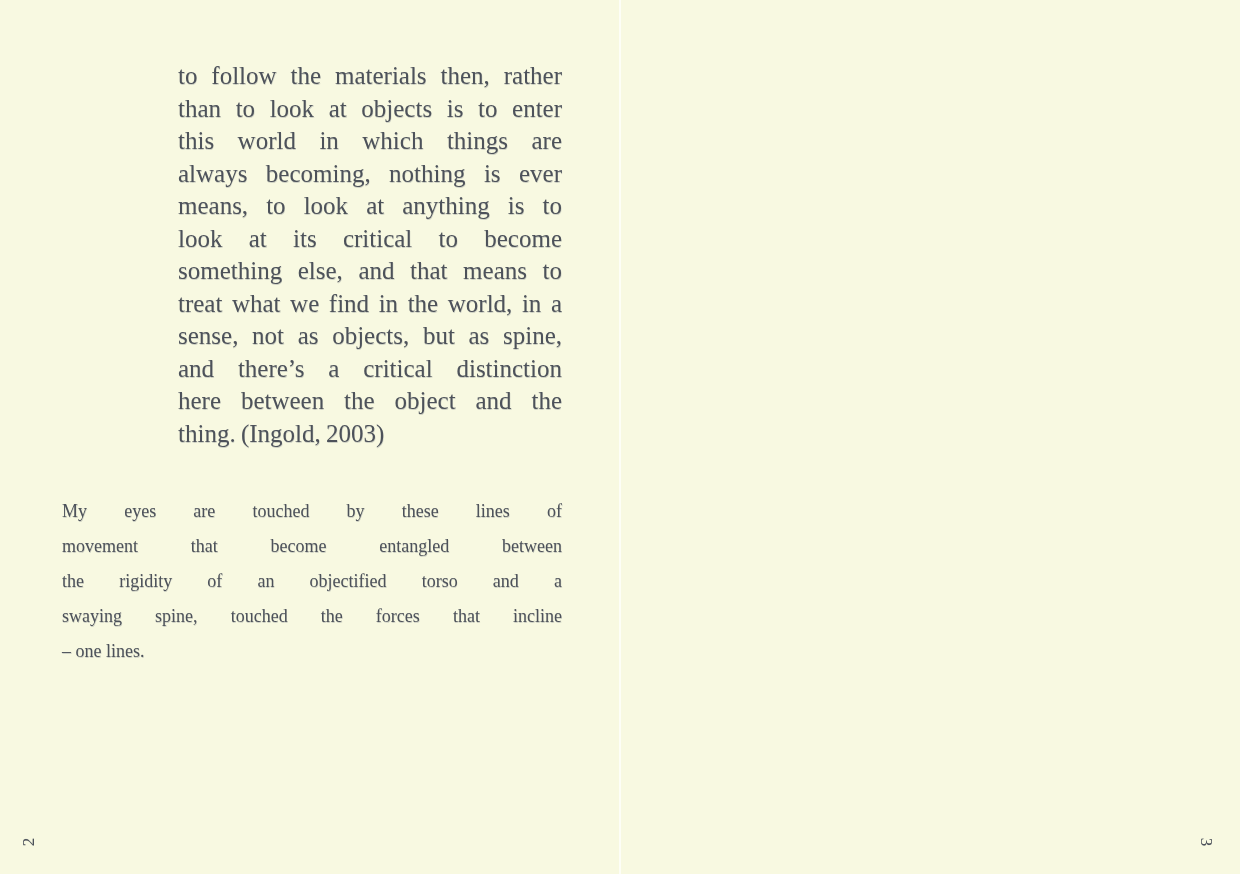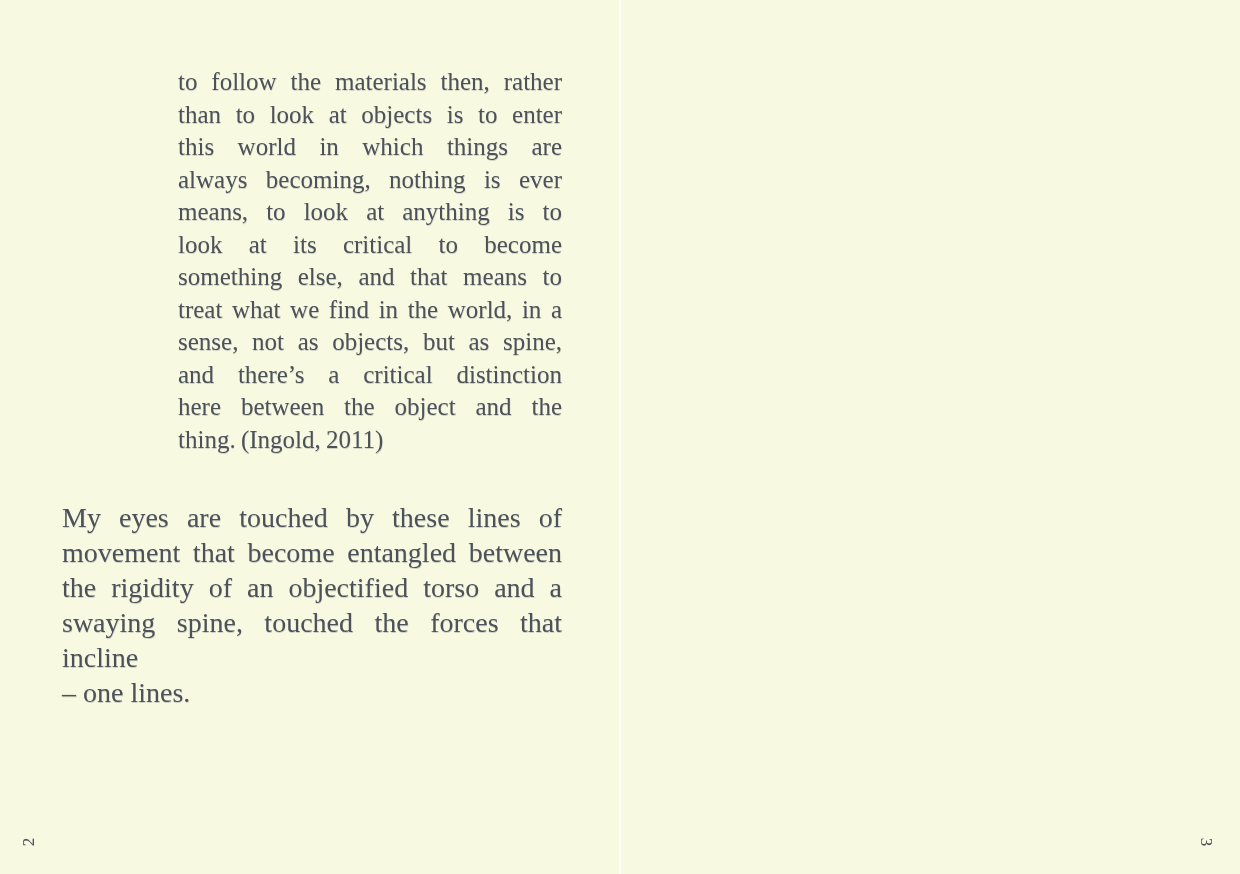--- a/index.html
+++ b/index.html
@@ -14,21 +14,21 @@
     background: #f8f9e1;
     font-family: "Liberation Serif", "DejaVu Serif", serif;
     color: #4d525a;
   }
   .spread {
     position: absolute;
     inset: 0;
   }
   .page {
     position: absolute;
-    top: 16px;
+    top: 10px;
     width: 620px;
     height: 686px;
   }
   #left-page  { left: 0; }
   #right-page { left: 620px; }
   .gutter {
     position: absolute;
     left: 619px;
     top: 0;
     width: 2px;
@@ -42,21 +42,21 @@
   .quote {
     left: 178px;
     width: 384px;
     font-size: 25px;
     word-spacing: -1px;
   }
   .quote .line { line-height: 32.5px; }
   .bodytext {
     left: 62px;
     width: 500px;
-    font-size: 28px;
+    font-size: 18px;
   }
   .bodytext .line { line-height: 35px; }
   .line {
     text-align: justify;
     text-align-last: justify;
   }
   .line.final {
     text-align-last: left;
   }
   .pagenum {
@@ -90,21 +90,21 @@
         <div class="line"><span>than to look at objects is to enter</span></div>
         <div class="line"><span>this world in which things are</span></div>
         <div class="line"><span>always becoming, nothing is ever</span></div>
         <div class="line"><span>means, to look at anything is to</span></div>
         <div class="line"><span>look at its critical to become</span></div>
         <div class="line"><span>something else, and that means to</span></div>
         <div class="line"><span>treat what we find in the world, in a</span></div>
         <div class="line"><span>sense, not as objects, but as spine,</span></div>
         <div class="line"><span>and there’s a critical distinction</span></div>
         <div class="line"><span>here between the object and the</span></div>
-        <div class="line final"><span>thing. (Ingold, 2011)</span></div>
+        <div class="line final"><span>thing. (Ingold, 2003)</span></div>
       </div>
     <div class="block bodytext" style="top: 484px;">
         <div class="line"><span>My eyes are touched by these lines of</span></div>
         <div class="line"><span>movement that become entangled between</span></div>
         <div class="line"><span>the rigidity of an objectified torso and a</span></div>
         <div class="line"><span>swaying spine, touched the forces that incline</span></div>
         <div class="line final"><span>– one lines.</span></div>
       </div>
   </div>
 

